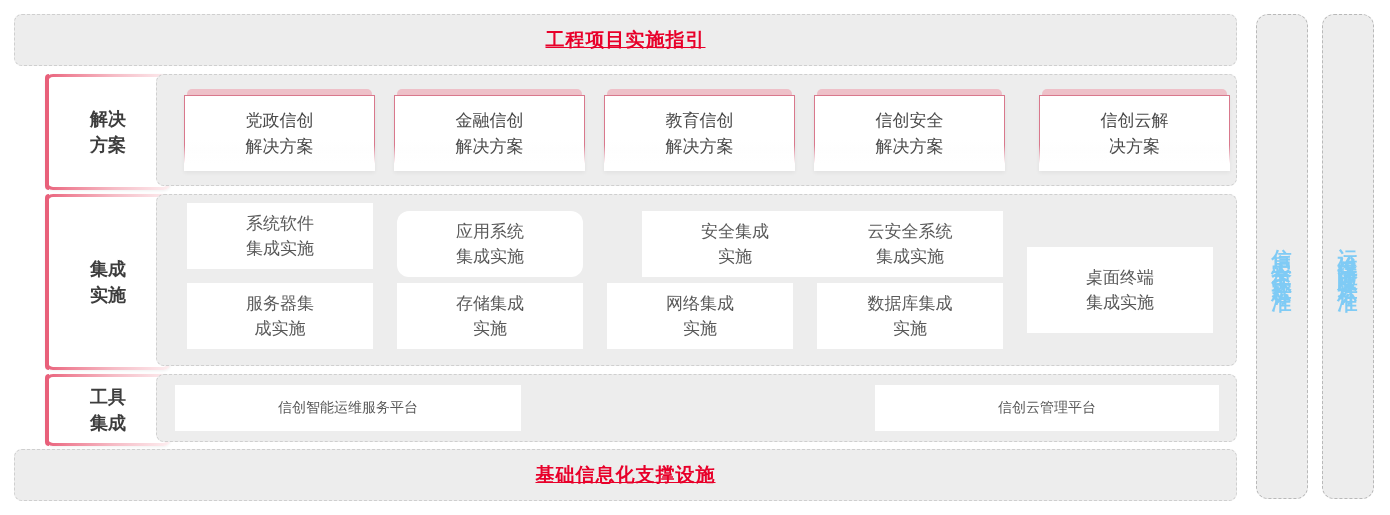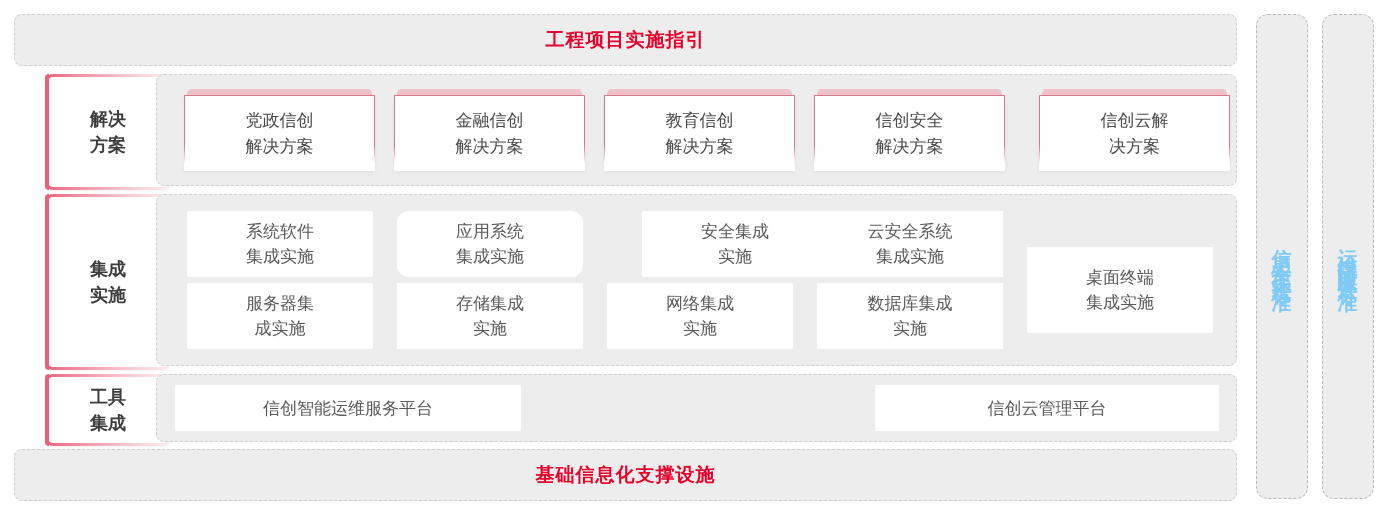--- a/index.html
+++ b/index.html
@@ -15,20 +15,21 @@
   .banner{
     position:absolute;
     background:#ededed;
     border:1px dashed #cfcfcf;
     border-radius:8px;
     display:flex;align-items:center;justify-content:center;
     color:#e8002a;
     font-weight:bold;
     font-size:19px;
     letter-spacing:1px;
+    text-decoration:underline;
   }
   #top-banner{left:14px;top:14px;width:1221px;height:50px;}
   #bottom-banner{left:14px;top:449px;width:1221px;height:50px;}
 
   
   .row-label{
     position:absolute;
     left:18px;
     width:120px;
     border-radius:8px;
@@ -99,21 +100,21 @@
     color:#5a5a5a;font-size:17px;line-height:1.5;text-align:center;
     width:186px;height:66px;
   }
   .int-tall{width:186px;height:86px;}
 
   
   .tool-card{
     position:absolute;top:10px;height:46px;
     background:#ffffff;
     display:flex;align-items:center;justify-content:center;
-    color:#5a5a5a;font-size:17px;
+    color:#5a5a5a;font-size:14px;
   }
 
   
   .std-panel{
     position:absolute;top:14px;height:485px;width:52px;
     background:#ededed;
     border:1px dashed #b9b9b9;
     border-radius:12px;
     display:flex;align-items:center;justify-content:center;
     box-sizing:border-box;
@@ -194,21 +195,21 @@
   </div>
 
   <div class="row-label" id="label-integration">
     <div>
       <div>集成</div>
       <div>实施</div>
     </div>
   </div>
   <div class="row-box" id="box-integration">
 
-    <div class="int-card" style="left:30px;top:16px;">
+    <div class="int-card" style="left:30px;top:8px;">
       <span>
         <span>系统软件</span><br>
         <span>集成实施</span>
       </span>
     </div>
     <div class="int-card" style="left:240px;top:16px;border-radius:12px;">
       <span>
         <span>应用系统</span><br>
         <span>集成实施</span>
       </span>

